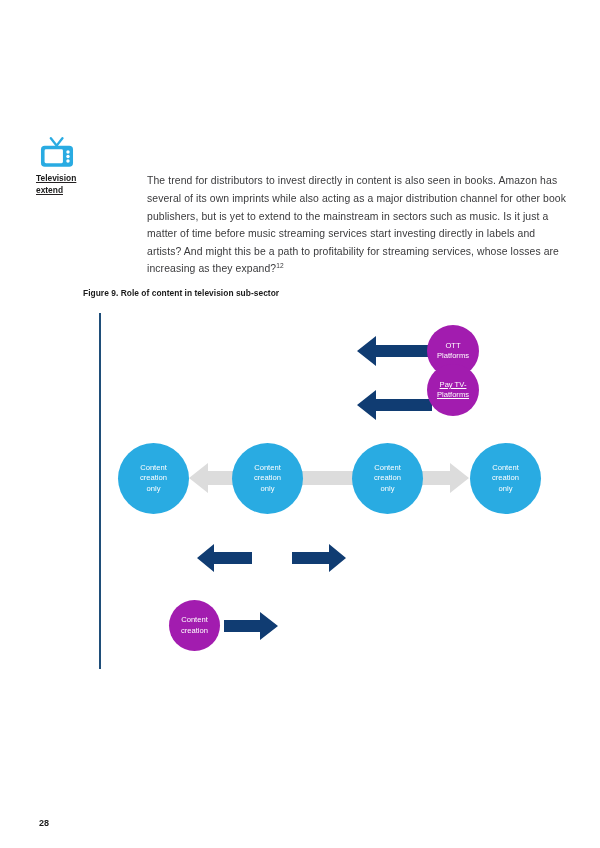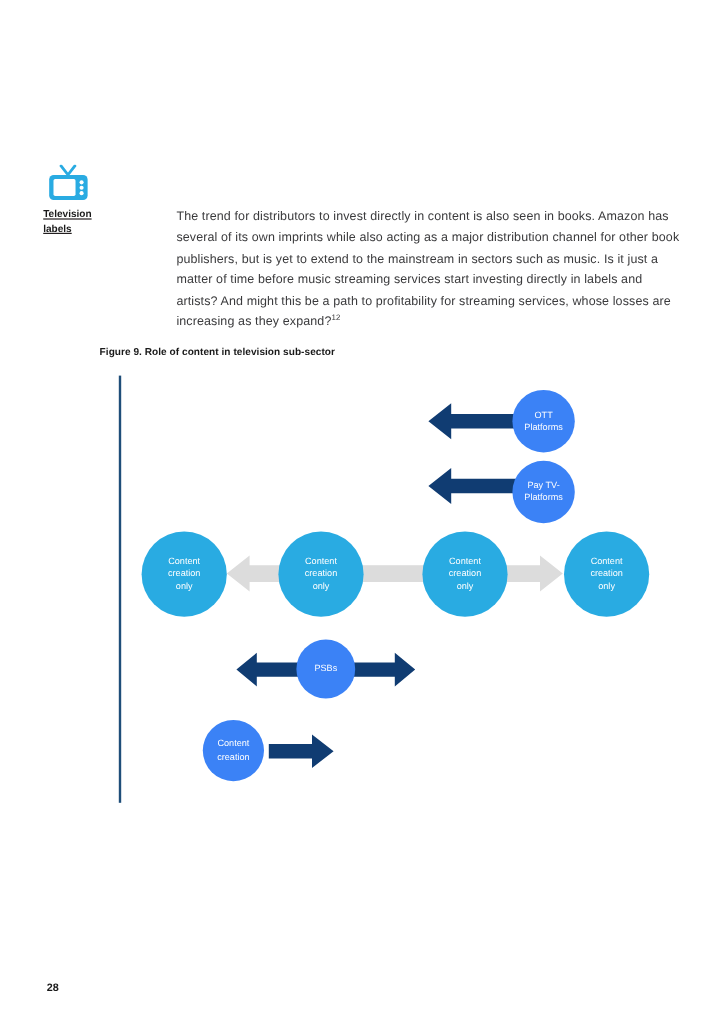--- a/index.html
+++ b/index.html
@@ -111,34 +111,34 @@
   .node span {
     display: block;
     width: 100%;
   }
   .node-cyan {
     background: #29abe2;
     font-size: 7.6px;
     line-height: 10.4px;
   }
   .node-navy {
-    background: #3b82f6;
+    background: #a21caf;
     font-size: 7.6px;
     line-height: 10.2px;
   }
 
   
   #node-cc-1 { left: 118px; top: 443px; width: 71px; height: 71px; }
   #node-cc-2 { left: 232px; top: 443px; width: 71px; height: 71px; }
   #node-cc-3 { left: 352px; top: 443px; width: 71px; height: 71px; }
   #node-cc-4 { left: 470px; top: 443px; width: 71px; height: 71px; }
 
   
   #node-ott      { left: 427px; top: 325px; width: 52px; height: 52px; }
-  #node-paytv    { left: 427px; top: 384px; width: 52px; height: 52px; }
+  #node-paytv    { left: 427px; top: 364px; width: 52px; height: 52px; text-decoration: underline; }
   #node-ukindies { left: 166px; top: 389px; width: 55px; height: 55px; }
   #node-psbs     { left: 247px; top: 533px; width: 49px; height: 49px; }
   #node-prod     { left: 169px; top: 600px; width: 51px; height: 51px; }
 
   
   .arrow-layer {
     position: absolute;
     left: 0;
     top: 0;
     width: 600px;
@@ -174,21 +174,21 @@
     <svg class="tv-icon" viewBox="0 0 40 34" aria-hidden="true">
       <path d="M13.2 1.2 L19.6 9.4 L26.0 1.2" fill="none" stroke="#29abe2" stroke-width="2.6" stroke-linecap="round"></path>
       <rect x="2.2" y="9.6" width="35.6" height="23.2" rx="4.2" ry="4.2" fill="#29abe2"></rect>
       <rect x="6.2" y="13.4" width="20.4" height="15.6" rx="1.6" ry="1.6" fill="#ffffff"></rect>
       <circle cx="32.2" cy="16.4" r="1.9" fill="#ffffff"></circle>
       <circle cx="32.2" cy="21.4" r="1.9" fill="#ffffff"></circle>
       <circle cx="32.2" cy="26.4" r="1.9" fill="#ffffff"></circle>
     </svg>
     <div class="sector-label">
       <div>Television</div>
-      <div>labels</div>
+      <div>extend</div>
     </div>
   </div>
 
   <svg class="arrow-layer" viewBox="0 0 600 848" aria-hidden="true">
 
     <polygon points="189,478 208,463 208,471 240,471 240,485 208,485 208,493" fill="#dcdcdc"></polygon>
 
     <rect x="298" y="471" width="60" height="14" fill="#dcdcdc"></rect>
 
     <polygon points="418,471 450,471 450,463 469,478 450,493 450,485 418,485" fill="#dcdcdc"></polygon>
@@ -244,25 +244,20 @@
   </div>
 
   <div class="node node-navy" id="node-paytv">
     <span>
       <span style="display:block">Pay TV-</span>
       <span style="display:block">Platforms</span>
     </span>
   </div>
 
 
-  <div class="node node-navy" id="node-psbs">
-    <span>
-      <span style="display:block">PSBs</span>
-    </span>
-  </div>
 
   <div class="node node-navy" id="node-prod">
     <span>
       <span style="display:block">Content</span>
       <span style="display:block">creation</span>
     </span>
   </div>
 
   <div class="page-number">28</div>
 

